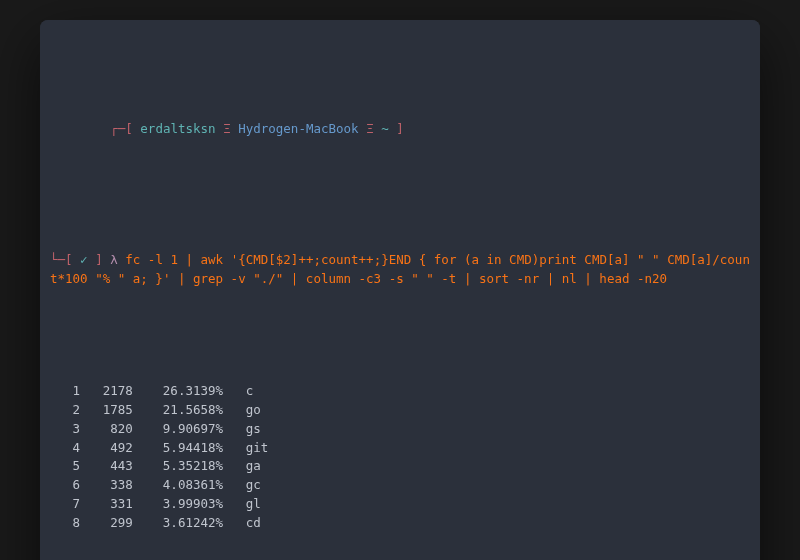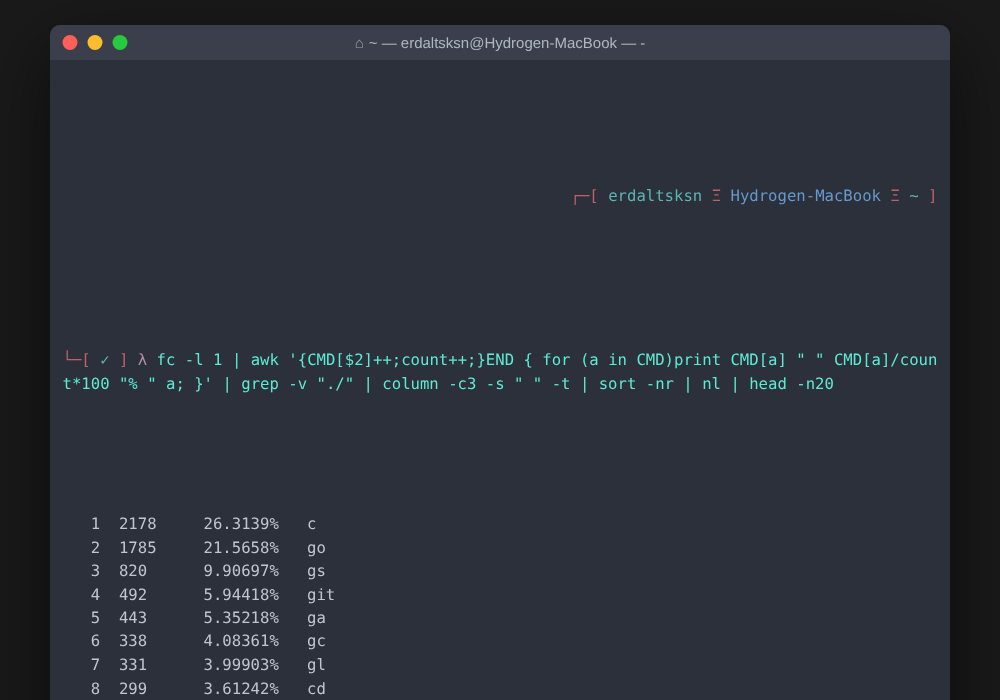--- a/index.html
+++ b/index.html
@@ -55,58 +55,48 @@
     background: #2b303b;
     color: #c0c5ce;
     font-size: 12.5px;
     line-height: 1.5;
     padding: 6px 10px 12px 10px;
     font-family: "Menlo", "Monaco", "Consolas", monospace;
     white-space: pre;
   }
   .prompt-line {
     display: flex;
-    justify-content: flex-end;
+    justify-content: space-between;
     align-items: baseline;
   }
   .prompt-left, .prompt-right { white-space: pre; }
   .b-red { color: #bf616a; }
   .b-cyan { color: #5fb3b3; }
   .b-blue { color: #6699cc; }
   .b-mag { color: #b48ead; }
-  .b-dim { color: #5eead4; }
+  .b-dim { color: #f97316; }
   .cmd-text {
     white-space: pre-wrap;
     word-break: break-all;
     display: inline;
   }
   .output-row {
     display: grid;
     grid-template-columns: 4ch 2ch 5ch 2ch 10ch 3ch auto;
     color: #c0c5ce;
   }
   .col-rank { text-align: right; }
-  .col-count { text-align: left; }
+  .col-count { text-align: right; }
   .col-pct { text-align: right; }
   .col-cmd { text-align: left; }
 </style>
 </head>
 <body>
 
 <div class="window">
-  <div class="titlebar">
-    <div class="traffic-lights">
-      <div class="light red"></div>
-      <div class="light yellow"></div>
-      <div class="light green"></div>
-    </div>
-    <div class="title">
-      <span class="home-icon">⌂</span><span>~ — erdaltsksn@Hydrogen-MacBook — -</span>
-    </div>
-  </div>
 
   <div class="terminal">
 
     
     <div class="prompt-line">
       <span class="prompt-left">
         <span class="b-red">┌─[</span><span> </span><span class="b-cyan">erdaltsksn</span><span> </span><span class="b-red">Ξ</span><span> </span><span class="b-blue">Hydrogen-MacBook</span><span> </span><span class="b-red">Ξ</span><span> </span><span class="b-cyan">~</span><span> </span><span class="b-red">]</span>
       </span>
     </div>
 

